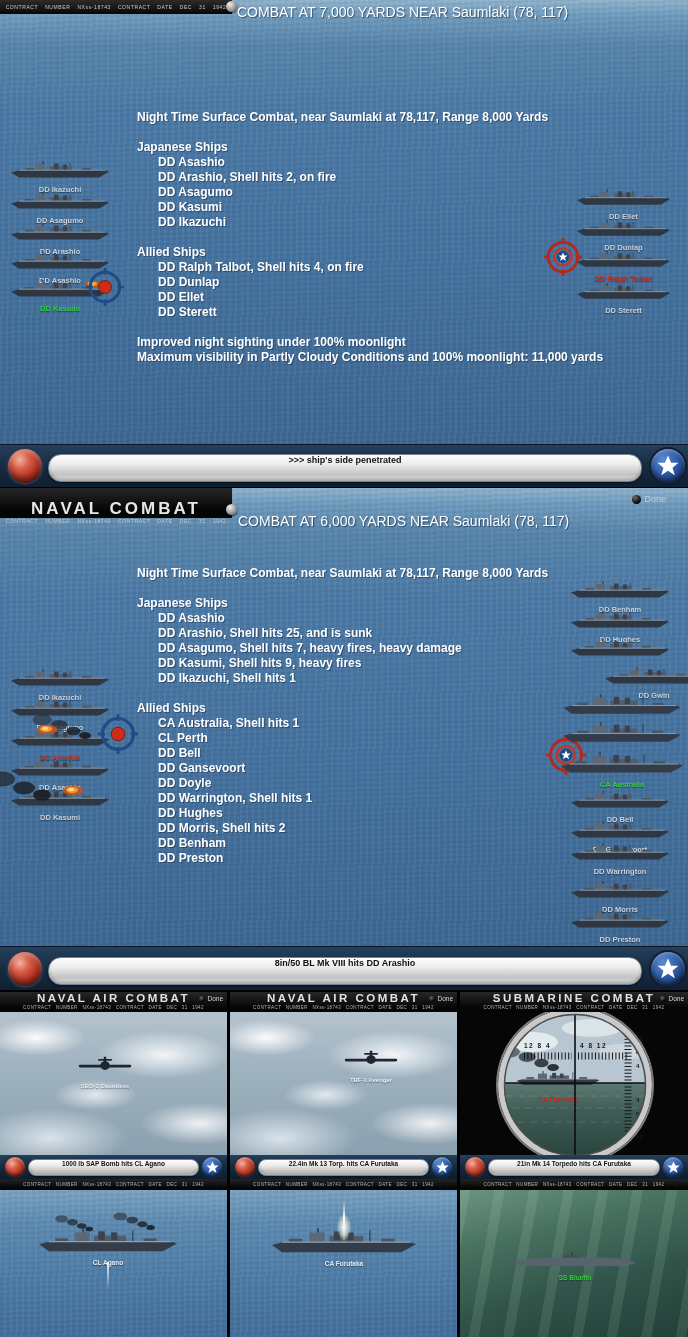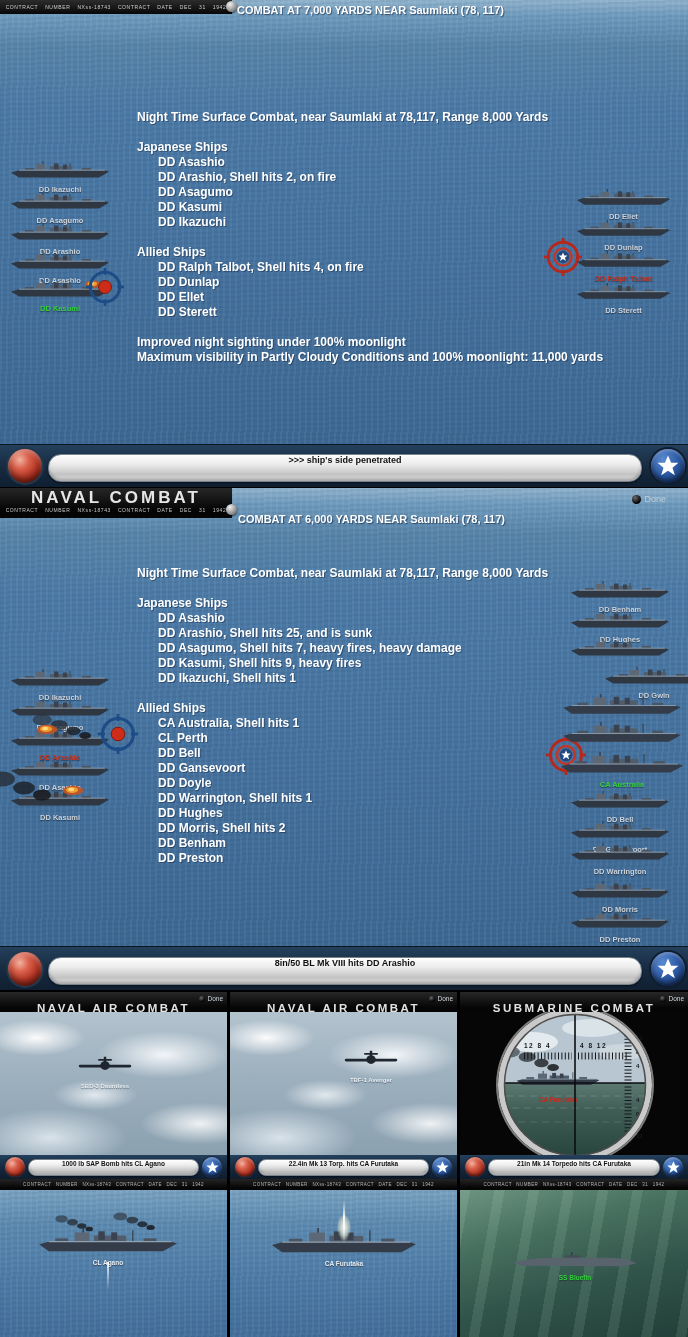--- a/index.html
+++ b/index.html
@@ -11,24 +11,24 @@
   .ocean::before,.water::before{content:"";position:absolute;inset:0;pointer-events:none;
     background:repeating-linear-gradient(91deg,rgba(255,255,255,.05) 0 2px,rgba(0,0,0,0) 2px 6px),
                repeating-linear-gradient(-2deg,rgba(9,30,55,.06) 0 2px,rgba(0,0,0,0) 2px 5px);}
   
   .cs{position:absolute;left:0;top:0;width:232px;height:14px;background:linear-gradient(180deg,#2c2c2c,#070707);
       display:flex;align-items:center;justify-content:center;}
   .cs span{font-size:5px;letter-spacing:.6px;word-spacing:5px;color:#cfcfcf;white-space:nowrap;}
   .clasp{position:absolute;right:-5px;top:1px;width:11px;height:11px;border-radius:50%;
          background:radial-gradient(circle at 35% 30%,#f0f0f0,#9a9a9a 55%,#4d4d4d);box-shadow:0 1px 2px rgba(0,0,0,.7);}
   .banner2{position:absolute;left:0;top:0;width:232px;height:30px;background:linear-gradient(180deg,#262626,#050505 75%);}
-  .banner2 .bt{font-weight:700;font-size:17px;line-height:18px;letter-spacing:3px;color:#e6e6e6;text-align:center;padding-top:1px;}
+  .banner2 .bt{font-weight:700;font-size:17px;line-height:18px;letter-spacing:3px;color:#e6e6e6;text-align:center;padding-top:12px;}
   .banner2 .bc{font-size:5px;letter-spacing:.6px;word-spacing:5px;color:#c9c9c9;text-align:center;}
   
-  .ctitle{position:absolute;font-weight:700;font-size:11px;color:#fff;text-shadow:1px 1px 1px rgba(10,30,60,.6);white-space:nowrap;}
+  .ctitle{position:absolute;font-weight:400;font-size:14px;color:#fff;text-shadow:1px 1px 1px rgba(10,30,60,.6);white-space:nowrap;}
   .done{position:absolute;display:flex;align-items:center;gap:3px;font-size:9px;color:#c2cfda;cursor:pointer;}
   .ddot{width:9px;height:9px;border-radius:50%;background:radial-gradient(circle at 35% 30%,#6a6a6a,#000 70%);display:inline-block;}
   .report{position:absolute;color:#fff;font-weight:700;font-size:12px;}
   .rl{height:15px;line-height:15px;white-space:nowrap;text-shadow:1px 1px 0 rgba(25,45,75,.55);}
   .ind{padding-left:21px;}
   .g15{height:15px;}
   
   .ship{position:absolute;text-align:center;}
   .slbl{font-weight:700;font-size:7.5px;color:#ccd3da;text-shadow:0 1px 1px rgba(15,25,40,.6);margin-top:1px;white-space:nowrap;}
   .slbl.red{color:#c0392b;}
@@ -43,21 +43,21 @@
   .btn-star{position:absolute;width:34px;height:34px;border-radius:50%;cursor:pointer;display:flex;align-items:center;justify-content:center;
     background:radial-gradient(circle at 35% 30%,#5a8ad0 0,#2c5aa4 48%,#142f60 88%);
     box-shadow:0 0 0 2px #101d30,inset 0 -3px 5px rgba(0,0,0,.5),inset 0 2px 3px rgba(255,255,255,.3);}
   .sbar{position:absolute;border-radius:13px;display:flex;align-items:flex-start;justify-content:center;
     background:linear-gradient(180deg,#fdfdfd 0,#ececec 35%,#c3c3c3 75%,#e2e2e2 100%);
     border:1px solid #78828e;box-shadow:inset 0 1px 2px rgba(255,255,255,.9),inset 0 -2px 3px rgba(0,0,0,.28),0 1px 2px rgba(0,0,0,.55);}
   .sbar span{font-weight:700;font-size:9px;color:#121212;white-space:nowrap;}
   
   .bcol{position:absolute;top:992px;height:345px;overflow:hidden;background:#000;}
   .bhead{position:absolute;left:0;top:0;right:0;height:20px;background:linear-gradient(180deg,#272727,#050505 80%);}
-  .btitle{font-weight:700;font-size:11.5px;letter-spacing:2.5px;color:#e2e2e2;text-align:center;line-height:13px;margin-top:10px;}
+  .btitle{font-weight:700;font-size:11.5px;letter-spacing:2.5px;color:#e2e2e2;text-align:center;line-height:13px;}
   .bcontract{font-size:4.5px;letter-spacing:.4px;word-spacing:3px;color:#b5b5b5;text-align:center;}
   .bdone{position:absolute;right:4px;top:3px;display:flex;align-items:center;gap:2px;font-size:6.5px;color:#cdd6de;cursor:pointer;}
   .ddot.sm{width:6px;height:6px;}
   .scene{position:absolute;left:0;right:0;top:20px;height:143px;overflow:hidden;}
   .sky{background:linear-gradient(180deg,#b3c3ce 0,#9db0be 45%,#8ba1b0 100%);}
   .sky::before{content:"";position:absolute;inset:0;pointer-events:none;background:
     radial-gradient(ellipse 70px 26px at 16% 18%,rgba(255,255,255,.95),rgba(255,255,255,0) 70%),
     radial-gradient(ellipse 95px 34px at 72% 30%,rgba(250,252,254,.9),rgba(255,255,255,0) 70%),
     radial-gradient(ellipse 60px 22px at 42% 58%,rgba(238,243,247,.85),rgba(255,255,255,0) 70%),
     radial-gradient(ellipse 85px 30px at 88% 78%,rgba(255,255,255,.85),rgba(255,255,255,0) 70%),

